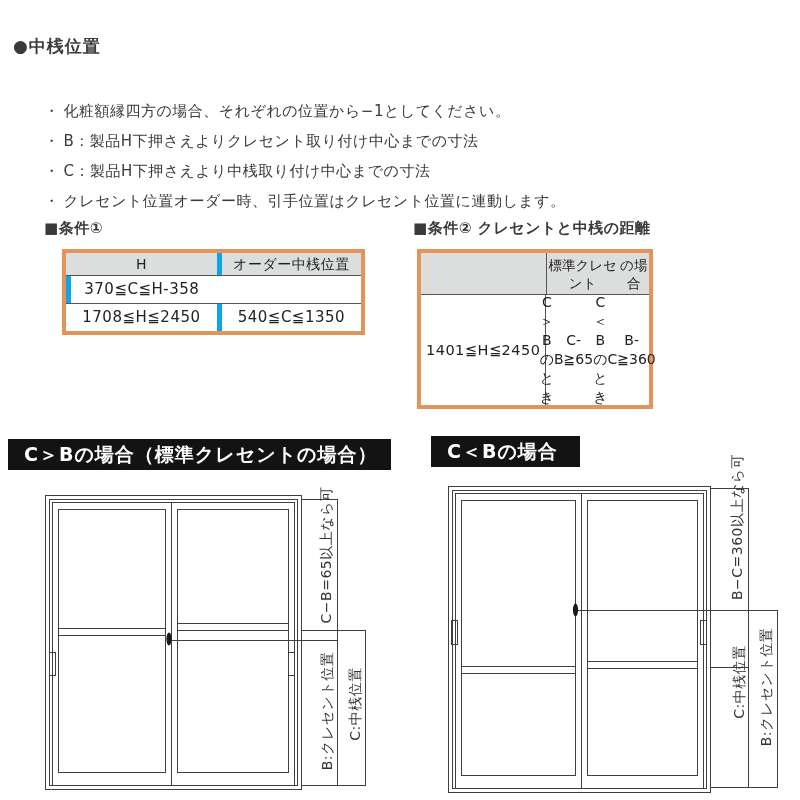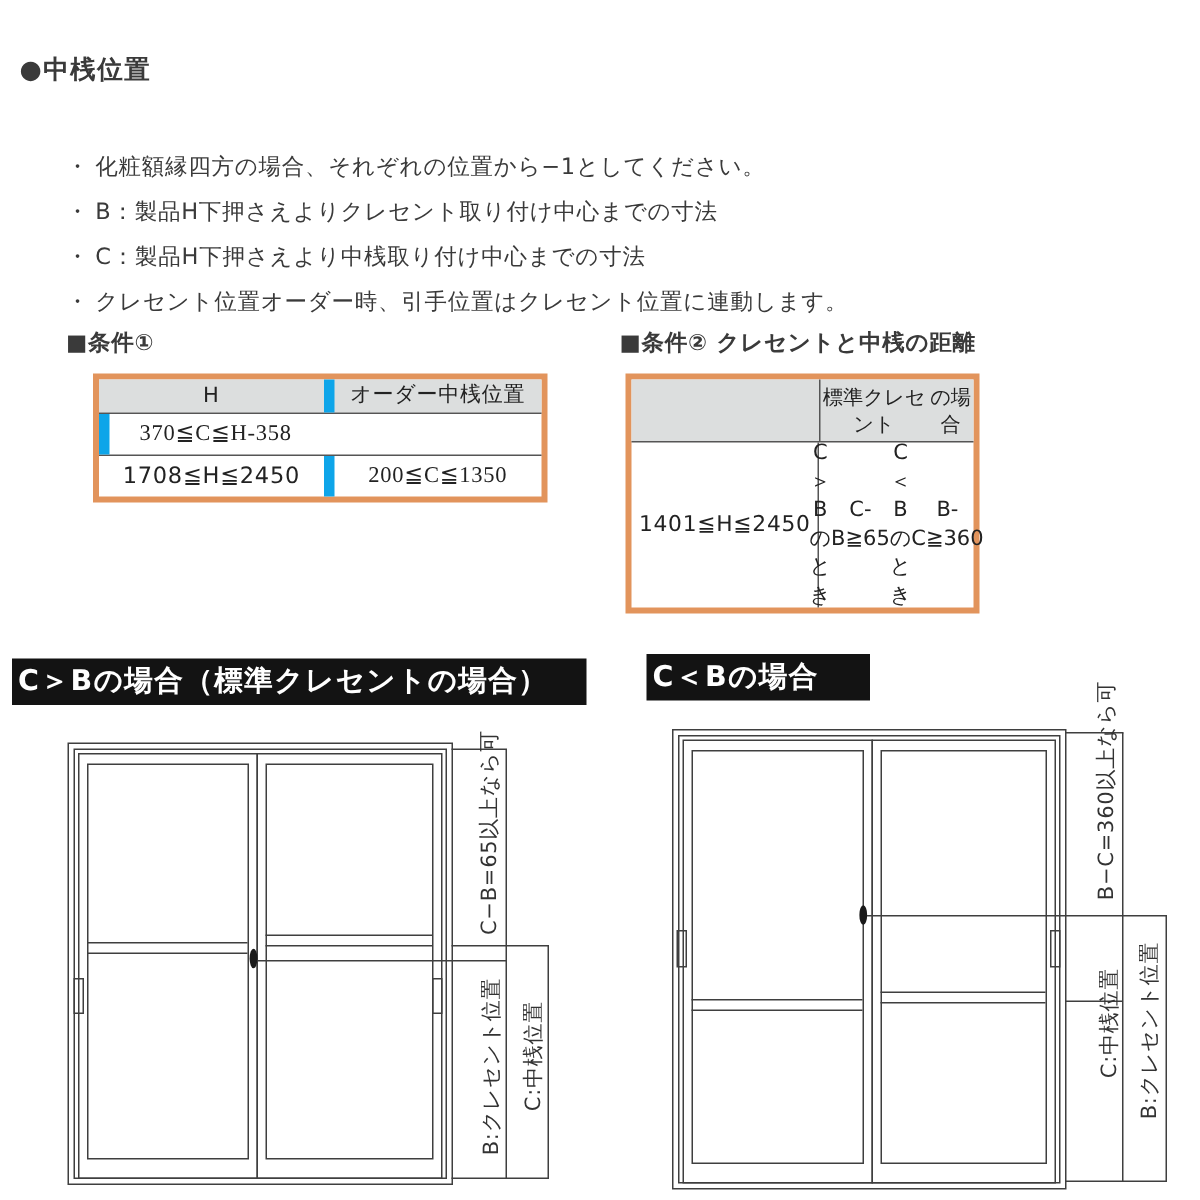--- a/index.html
+++ b/index.html
@@ -25,37 +25,37 @@
     letter-spacing:0.5px;
   }
   
   .t1{
     position:absolute;left:62px;top:227px;width:295px;
     border:4px solid #e2945c;background:#fff;font-size:15px;color:#222;
   }
   .t1-row{display:flex;height:27px;line-height:27px;text-align:center;border-top:1px solid #555;}
   .t1-row.t1-head{height:22px;line-height:22px;background:#dcdede;border-top:none;font-size:14px;}
   .t1-c1{width:52%;letter-spacing:0.5px;}
-  .t1-c2{width:48%;border-left:7px solid #0ea5e9;letter-spacing:0.5px;font-family:Liberation Serif, serif;}
+  .t1-c2{width:48%;border-left:5px solid #0ea5e9;letter-spacing:0.5px;}
   
   .t2{
     position:absolute;left:417px;top:227px;width:228px;
     border:4px solid #e2945c;background:#fff;font-size:14.5px;color:#222;
   }
   .t2-head{display:flex;height:41px;background:#dcdede;}
   .t2-body{display:flex;height:110px;border-top:1px solid #555;}
   .t2-c1{width:55%;display:flex;align-items:center;justify-content:center;letter-spacing:0.5px;}
   .t2-c2{width:45%;border-left:1px solid #555;display:flex;flex-direction:row;
          align-items:center;justify-content:center;font-size:13.5px;line-height:18px;text-align:center;}
   .t2-body .t2-c2{font-size:14px;line-height:19px;}
   .case-gap{height:20px;}
   
   .bar{
     position:absolute;height:31px;line-height:31px;background:#131313;color:#ffffff;
-    font-size:19px;font-weight:bold;padding-left:4px;letter-spacing:1px;white-space:nowrap;
+    font-size:19px;font-weight:bold;padding-left:16px;letter-spacing:1px;white-space:nowrap;
     box-sizing:border-box;
   }
   
   .diagram-svg{position:absolute;left:0;top:410px;}
   .diagram-svg text{
     font-family:"DejaVu Sans","Liberation Sans",sans-serif;
     font-size:14px;fill:#333;letter-spacing:0.5px;
   }
 </style>
 </head>
@@ -84,21 +84,21 @@
   <div class="t1">
     <div class="t1-row t1-head">
       <div class="t1-c1">H</div>
       <div class="t1-c2">オーダー中桟位置</div>
     </div>
     <div class="t1-row">
       <div class="t1-c2">370≦C≦H-358</div>
     </div>
     <div class="t1-row">
       <div class="t1-c1">1708≦H≦2450</div>
-      <div class="t1-c2">200≦C≦1350</div>
+      <div class="t1-c2">540≦C≦1350</div>
     </div>
   </div>
 
   <div class="t2">
     <div class="t2-head">
       <div class="t2-c1"></div>
       <div class="t2-c2">
         <div>標準クレセント</div>
         <div>の場合</div>
       </div>

